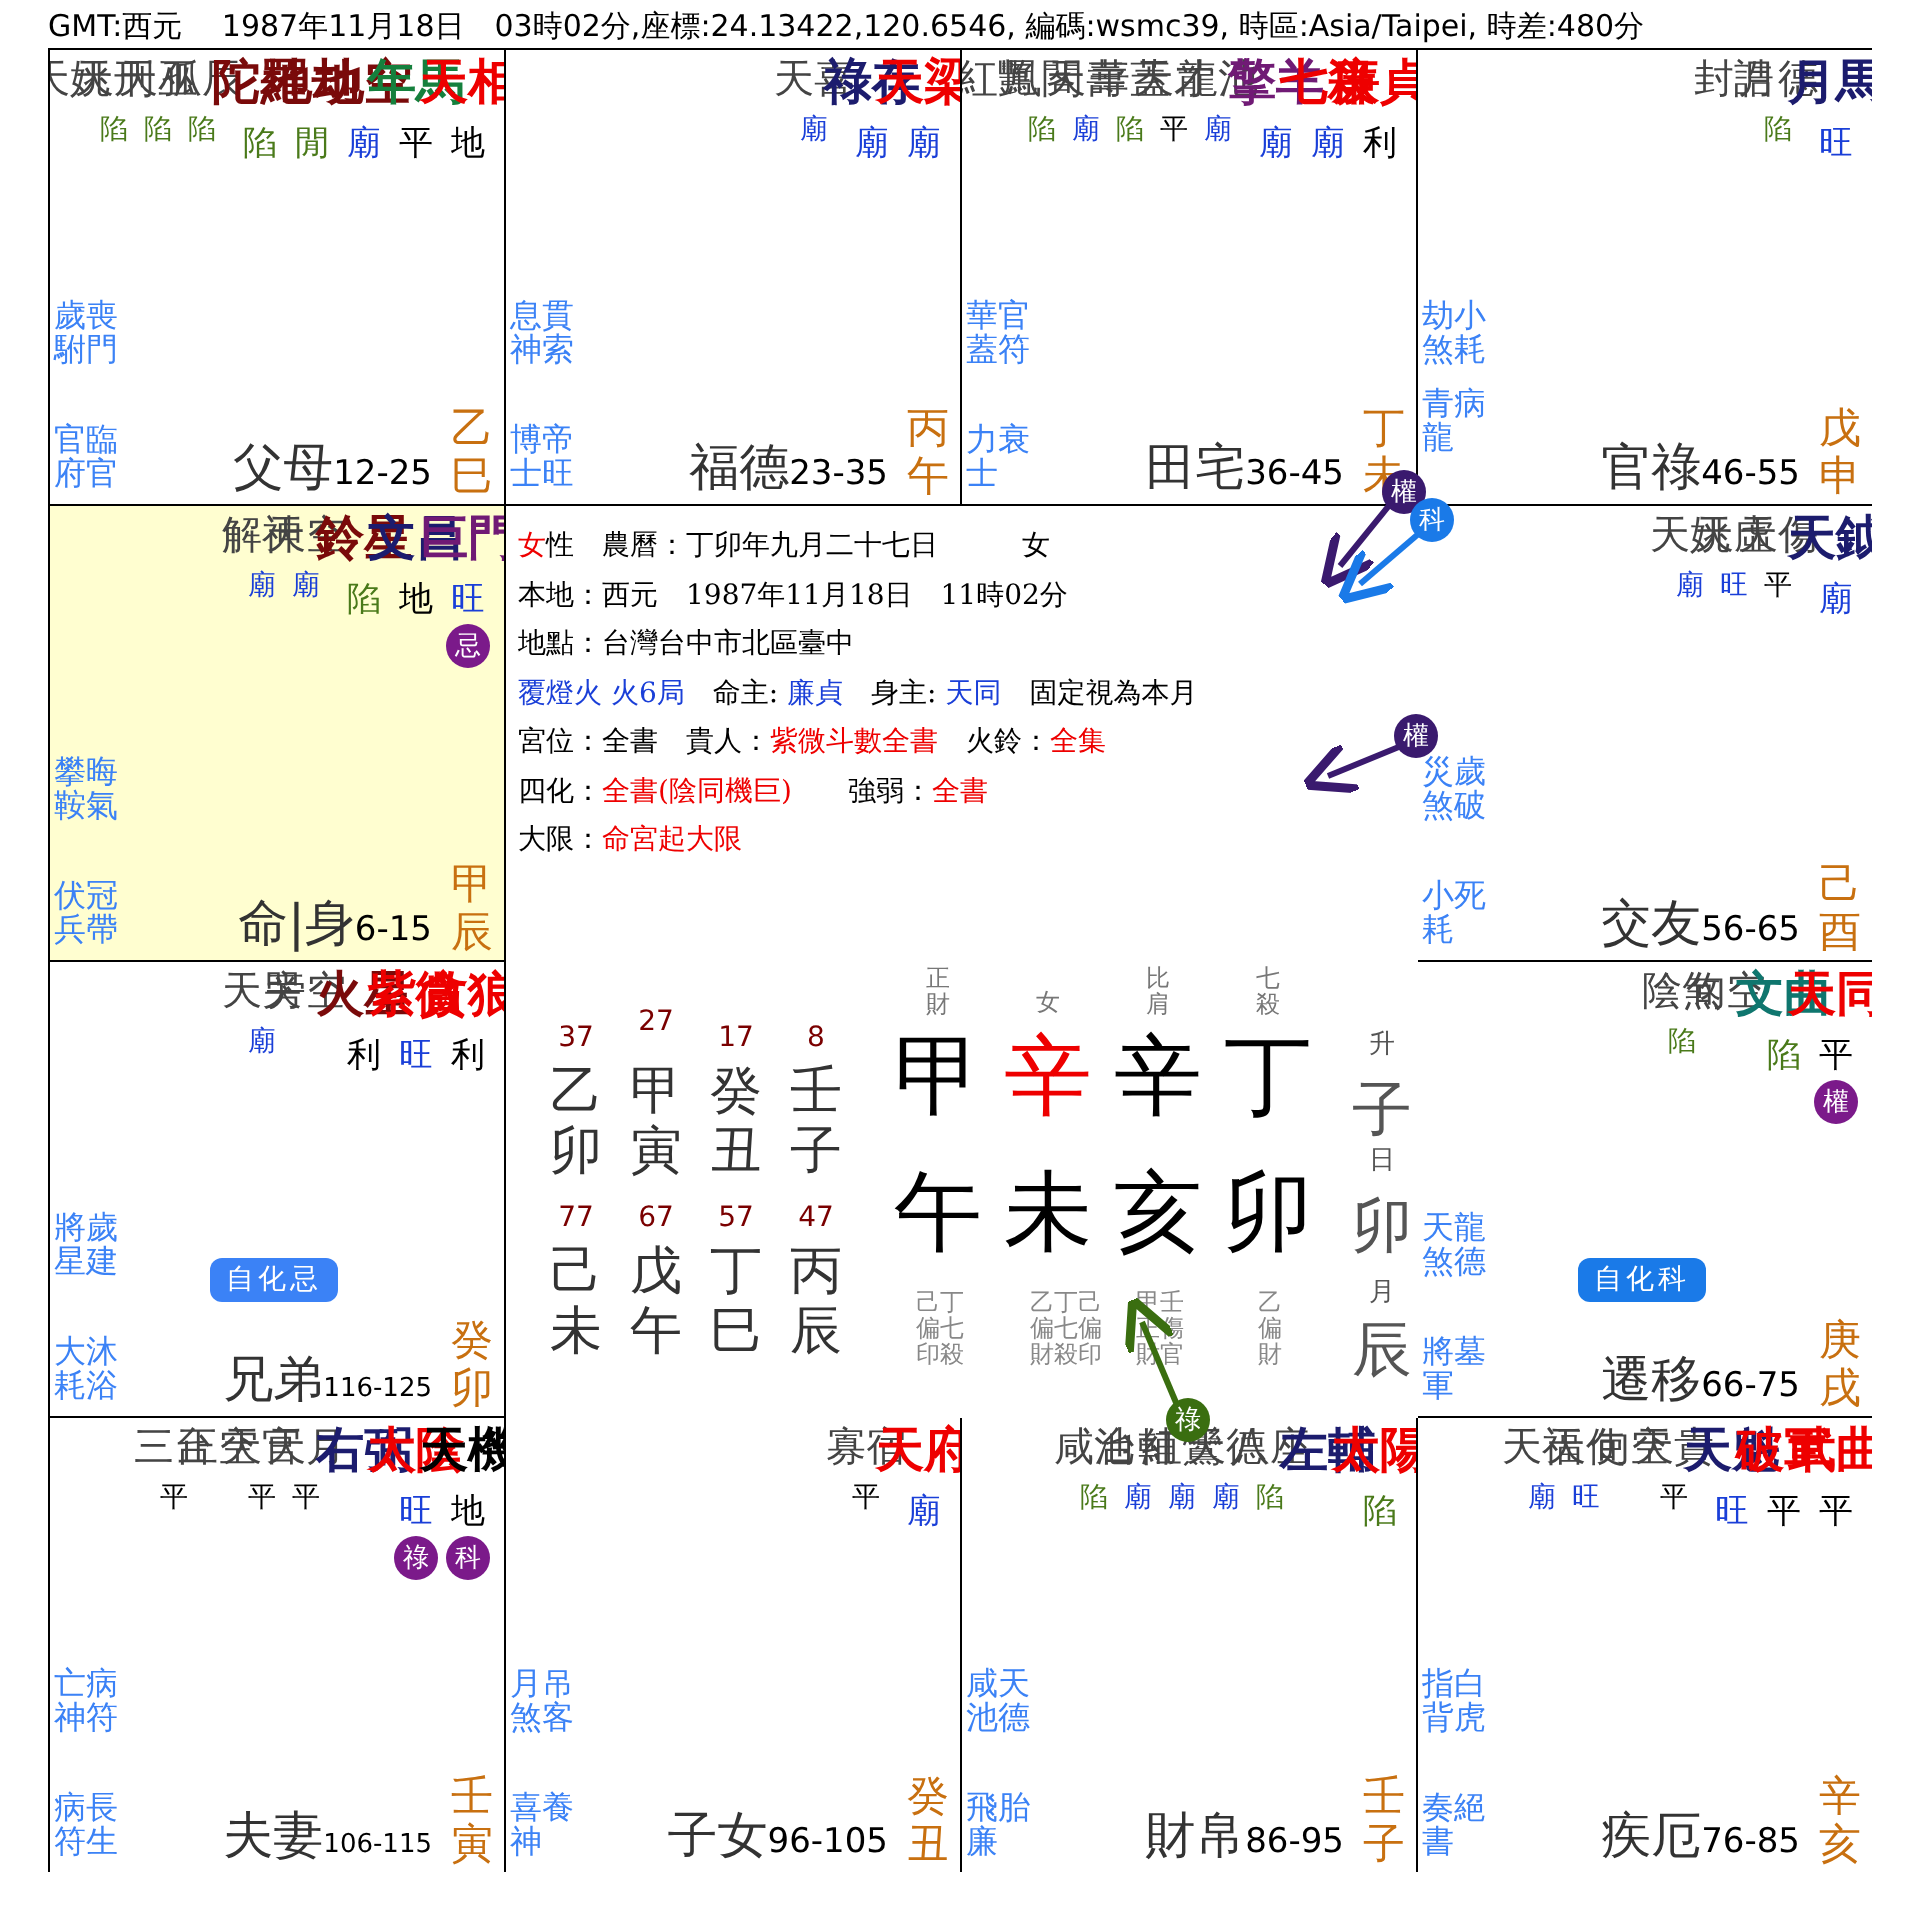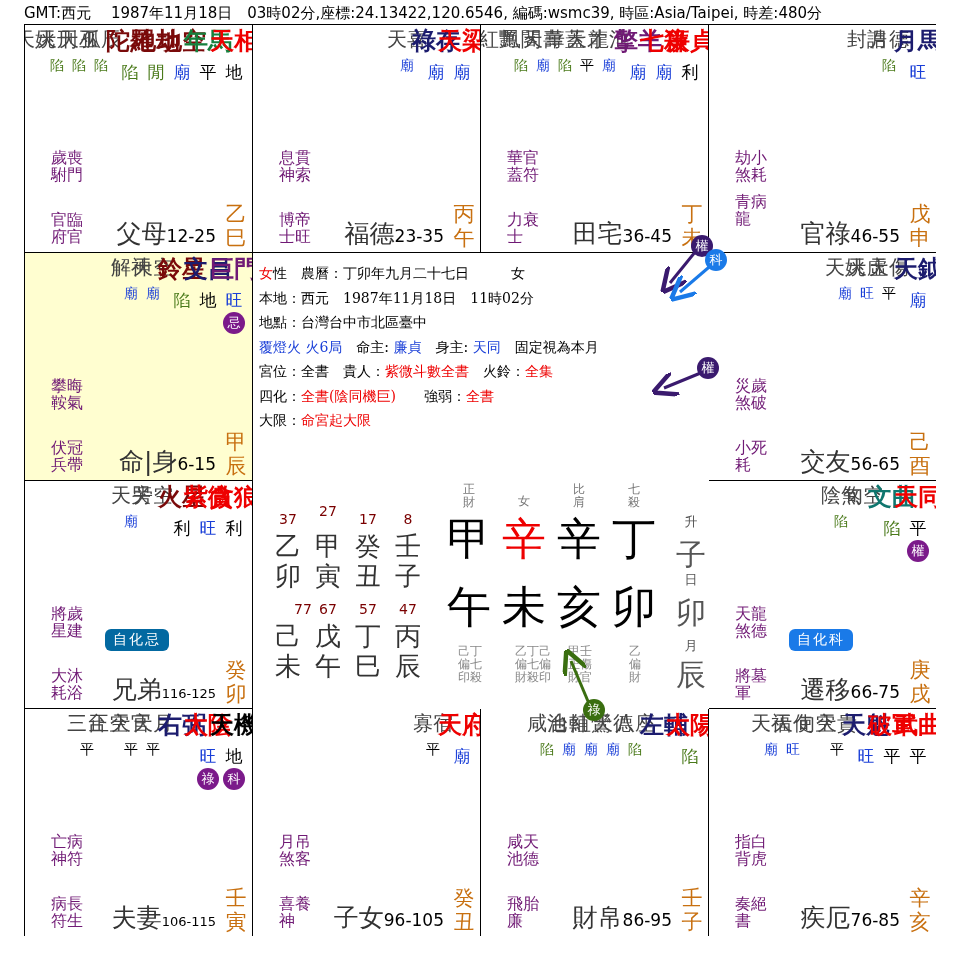--- a/index.html
+++ b/index.html
@@ -10,21 +10,21 @@
   .cell.ming{background:#fffed0;}
   .stars{position:absolute;top:4px;right:6px;display:flex;flex-direction:row-reverse;gap:2px;align-items:flex-start;}
   .star{display:flex;flex-direction:column;align-items:center;width:24px;}
   .star .nm{font-size:24px;line-height:24px;font-weight:bold;text-align:center;white-space:pre;}
   .star .br{font-size:17px;margin-top:10px;line-height:18px;}
   .minor-group{display:flex;flex-direction:row;gap:0;margin-right:4px;}
   .mstar{display:flex;flex-direction:column;align-items:center;width:22px;}
   .mstar .nm{font-size:20px;line-height:20px;color:#444;white-space:pre;text-align:center;}
   .mstar .br{font-size:14px;margin-top:8px;line-height:16px;}
   .hua{display:inline-flex;width:22px;height:22px;border-radius:50%;color:#fff;font-size:13px;align-items:center;justify-content:center;margin-top:3px;}
-  .gods{position:absolute;left:2px;font-size:16px;line-height:17px;color:#701a75;white-space:pre;margin-left:24px;}
+  .gods{position:absolute;left:2px;font-size:16px;line-height:17px;color:#3b82f6;white-space:pre;}
   .palace{position:absolute;right:36px;bottom:2px;font-size:25px;color:#333;white-space:nowrap;}
   .palace .age{font-size:17px;color:#000;}
   .palace .age.small{font-size:13px;}
   .gz{position:absolute;right:4px;bottom:2px;font-size:21px;line-height:24px;color:#c87010;font-family:"DejaVu Serif","Liberation Serif",serif;width:24px;text-align:center;}
   .badge{position:absolute;padding:2px 8px;border-radius:6px;color:#fff;font-size:14px;letter-spacing:2px;}
   .center{position:absolute;left:228px;top:228px;width:456px;height:456px;}
   .info{position:absolute;left:6px;top:8px;font-size:14px;line-height:24.5px;font-family:"DejaVu Serif","Liberation Serif",serif;color:#000;white-space:pre;}
   .red{color:#e00;}
   .blue{color:#1a3fd8;}
   .dy{position:absolute;font-size:26px;line-height:30px;color:#333;text-align:center;width:40px;}
@@ -254,21 +254,21 @@
       </div>
       <div class="gods" style="top:124px">將歲
 星建</div>
       <div class="gods" style="top:186px">大沐
 耗浴</div>
       <div class="palace"><span>兄弟</span><span class="age small">116-125</span></div>
       <div class="gz">
         <div>癸</div>
         <div>卯</div>
       </div>
-      <div class="badge" style="left:80px;top:148px;background:#0369a1">自化忌</div>
+      <div class="badge" style="left:80px;top:148px;background:#3b82f6">自化忌</div>
     </div>
     <div class="cell" style="left: 684px; top: 228px; width: 227px; height: 228px; border-right: none;">
       <div class="stars">
         <div class="star">
           <div class="nm" style="color:#1c1c6e">天鉞</div>
           <div class="br" style="color:#1a3fd8">廟</div>
         </div>
         <div class="minor-group" style="flex-direction:row-reverse">
           <div class="mstar">
             <div class="nm">天傷</div>
@@ -500,21 +500,21 @@
 卯</div>
         <div class="dyage" style="left:55px;top:250px">27</div>
         <div class="dy" style="left:55px;top:278px;white-space:pre">甲
 寅</div>
         <div class="dyage" style="left:95px;top:258px">17</div>
         <div class="dy" style="left:95px;top:278px;white-space:pre">癸
 丑</div>
         <div class="dyage" style="left:135px;top:258px">8</div>
         <div class="dy" style="left:135px;top:278px;white-space:pre">壬
 子</div>
-        <div class="dyage" style="left:30px;top:348px">77</div>
+        <div class="dyage" style="left:15px;top:348px">77</div>
         <div class="dy" style="left:15px;top:368px;white-space:pre">己
 未</div>
         <div class="dyage" style="left:55px;top:348px">67</div>
         <div class="dy" style="left:55px;top:368px;white-space:pre">戊
 午</div>
         <div class="dyage" style="left:95px;top:348px">57</div>
         <div class="dy" style="left:95px;top:368px;white-space:pre">丁
 巳</div>
         <div class="dyage" style="left:135px;top:348px">47</div>
         <div class="dy" style="left:135px;top:368px;white-space:pre">丙

